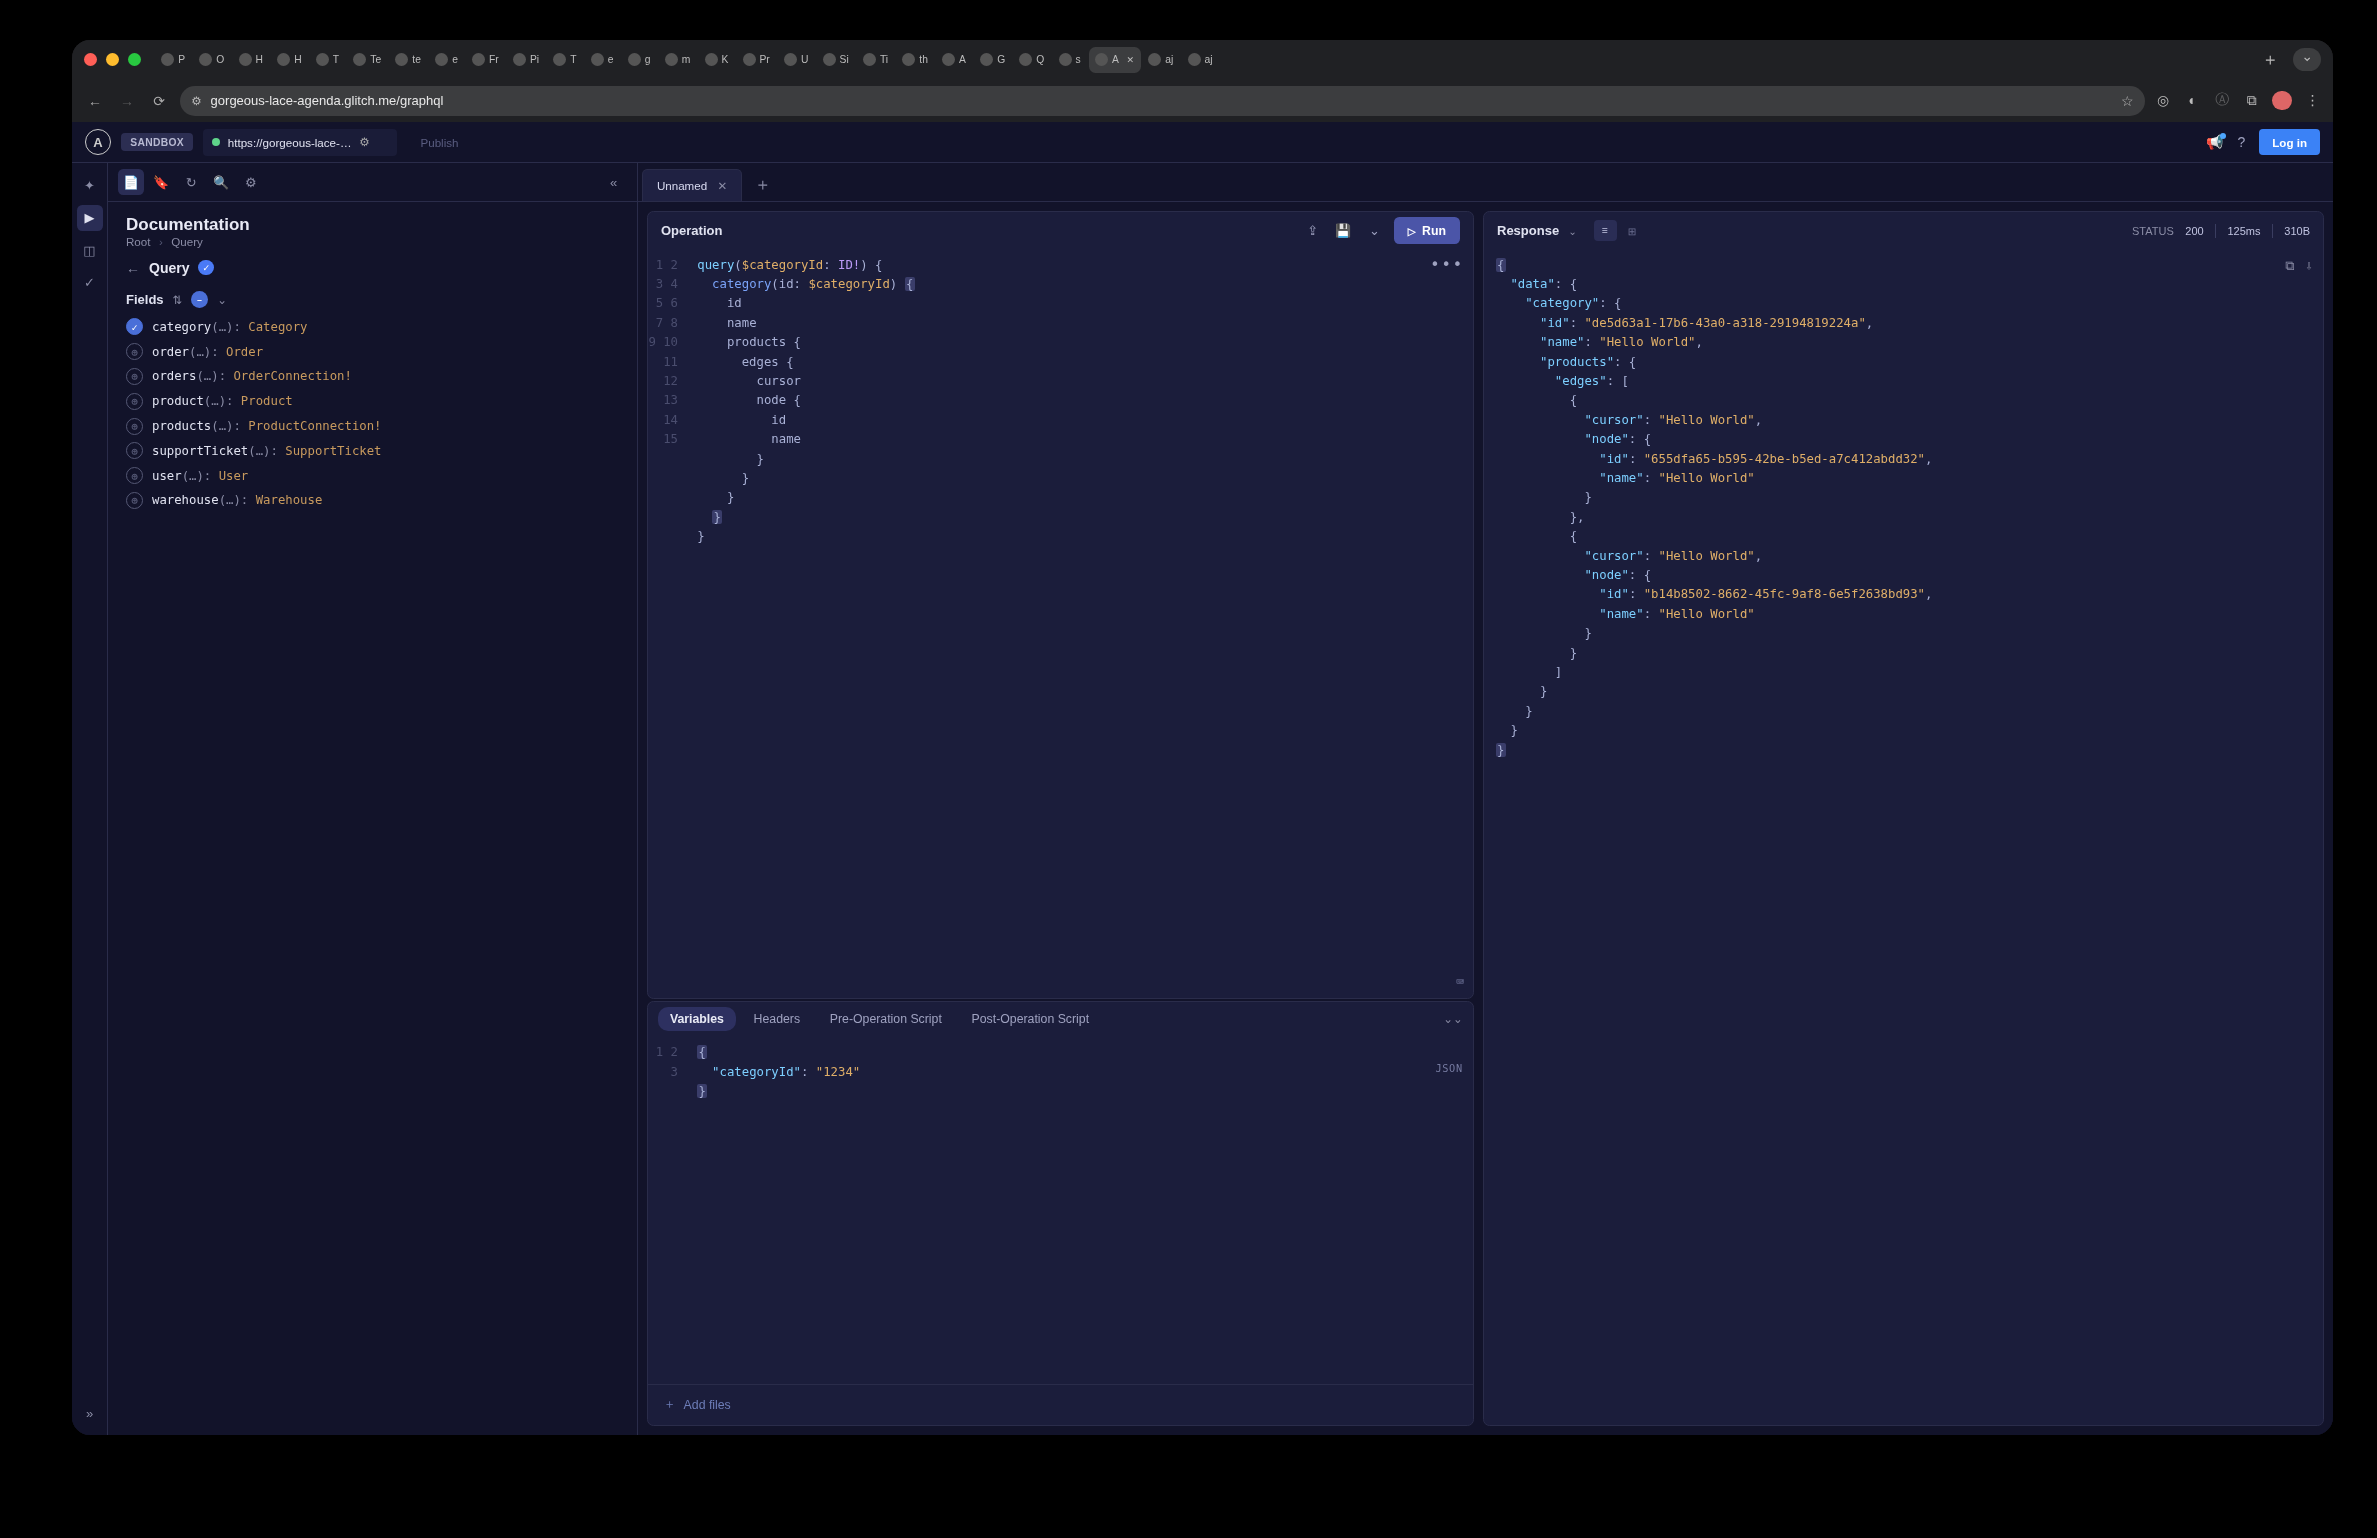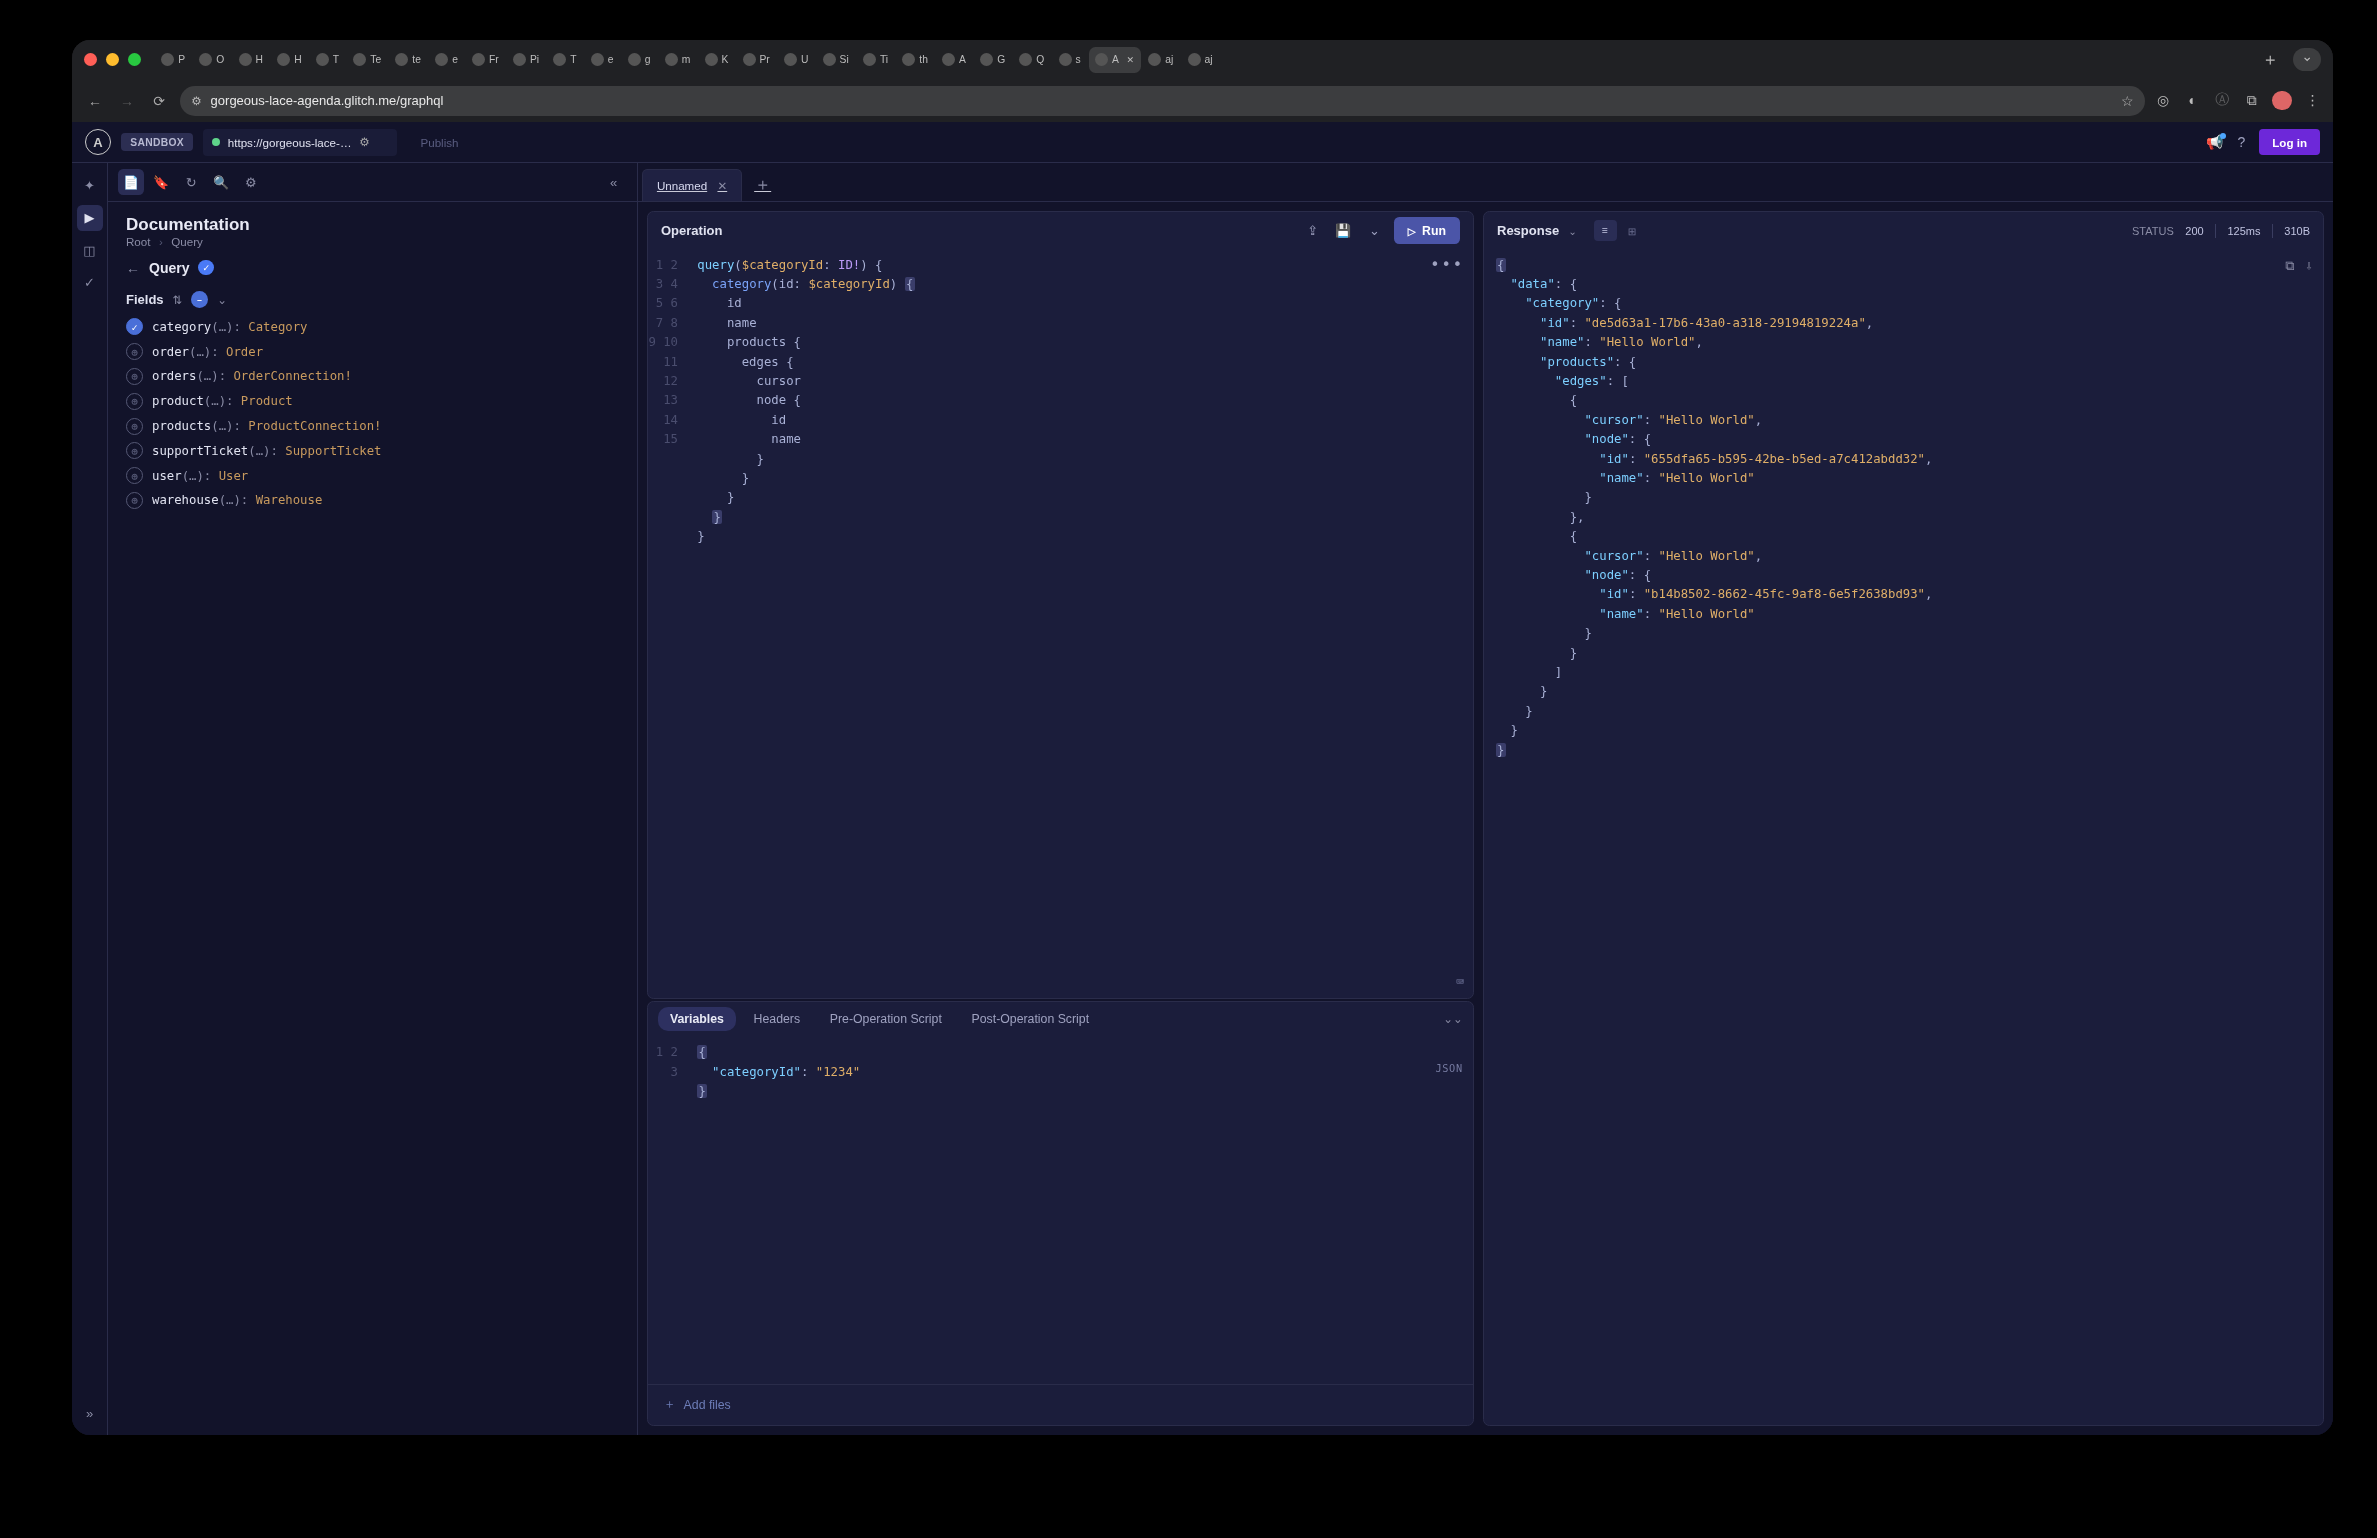--- a/index.html
+++ b/index.html
@@ -104,21 +104,21 @@
   }
   .logo-circle { width:26px;height:26px;border:1.3px solid #ccc;border-radius:50%;display:flex;align-items:center;justify-content:center;color:#ccc;font-weight:700;font-size:13px; }
   .pill { background:#2c2e52; color:#b8bad2; font-size:10.3px; font-weight:600; letter-spacing:0.3px; padding:3.9px 9px; border-radius:3.9px; }
   .endpoint-box { display:flex;align-items:center;gap:7.8px;background:#1a1c38;border-radius:3.9px;padding:3.9px 9px;height:27px;min-width:194px; }
   .status-dot { width:7.8px;height:7.8px;border-radius:50%;background:#5fd48a; }
   .endpoint-text { color:#e0e2f0;font-size:11.6px;overflow:hidden;white-space:nowrap; }
   .gear { color:#aaa;font-size:11.6px; }
   .publish-btn { padding:5.2px 13px;color:#5a5d80;font-size:11.6px;border-radius:3.9px; }
   .hdr-right { margin-left:auto;display:flex;align-items:center;gap:14px; }
   .hdr-icon { color:#9fa2c0;font-size:14px;position:relative; }
-  .login-btn { background:#6d28d9;color:#fff;padding:6.5px 13px;border-radius:3.9px;font-size:11.6px;font-weight:600; }
+  .login-btn { background:#3b82f6;color:#fff;padding:6.5px 13px;border-radius:3.9px;font-size:11.6px;font-weight:600; }
   .notif-dot { position:absolute;top:-1.3px;right:-2.6px;width:6.5px;height:6.5px;background:#4da6ff;border-radius:50%; }
 
   .app-main { flex:1; display:flex; overflow:hidden; }
   .rail { width:36px;background:#12132a;border-right:0.6px solid var(--app-border);display:flex;flex-direction:column;align-items:center;padding:9px 0;gap:6.5px; }
   .rail-item { width:26px;height:26px;display:flex;align-items:center;justify-content:center;border-radius:5.2px;color:#8a8ca5;font-size:13px; }
   .rail-item.active { background:#2a2d55;color:#e0e2f0; }
   .rail-bottom { margin-top:auto; }
 
   .sidebar { width:530px; background:#12132a; border-right:0.6px solid var(--app-border); display:flex;flex-direction:column; }
   .side-toolbar { height:39px;display:flex;align-items:center;gap:3.9px;padding:0 10.3px;border-bottom:0.6px solid var(--app-border); }
@@ -141,21 +141,21 @@
   .expander { color:#8a8ca5;font-size:11.6px; }
   .field-list { display:flex;flex-direction:column;gap:7.8px; }
   .field-row { display:flex;align-items:center;gap:9px;font-family:var(--mono);font-size:12.3px; }
   .field-bullet { width:17px;height:17px;border-radius:50%;border:1.3px solid #555875;display:flex;align-items:center;justify-content:center;color:#555875;font-size:10.3px;font-weight:700; }
   .field-bullet.checked { background:#4a6fd8;border-color:#4a6fd8;color:#fff; }
   .field-name { color:#e0e2f0; }
   .field-args { color:#8a8ca5; }
   .field-type { color:#c89a5e; }
 
   .center { flex:1;display:flex;flex-direction:column;background:#12132a;min-width:0; }
-  .tabstrip { height:39px;display:flex;align-items:flex-end;border-bottom:0.6px solid var(--app-border);padding-left:3.9px;gap:2.6px;text-decoration:underline; }
+  .tabstrip { height:39px;display:flex;align-items:flex-end;border-bottom:0.6px solid var(--app-border);padding-left:3.9px;gap:2.6px; }
   .ed-tab { display:flex;align-items:center;gap:10.3px;height:32px;padding:0 14px;background:#1f2142;border:0.6px solid var(--app-border);border-bottom:none;border-radius:5.2px 5.2px 0 0;color:#d8daf0;font-size:11.6px; }
   .ed-tab .x { color:#8a8ca5;font-size:11.6px; }
   .add-tab { width:28px;height:28px;display:flex;align-items:center;justify-content:center;color:#8a8ca5;font-size:17px;margin-left:3.9px;margin-bottom:2.6px; }
 
   .panels { flex:1;display:flex;gap:9px;padding:9px;overflow:hidden; }
   .op-col { flex:0 0 827px;display:flex;flex-direction:column;gap:2px;min-width:0; }
   .resp-col { flex:1;display:flex;flex-direction:column;min-width:0; }
 
   .panel { background:#1b1d3b;border:0.6px solid var(--app-border);border-radius:6.5px;display:flex;flex-direction:column;overflow:hidden; }
   .panel-hdr { height:37px;display:flex;align-items:center;padding:0 13px;gap:7.8px; }

